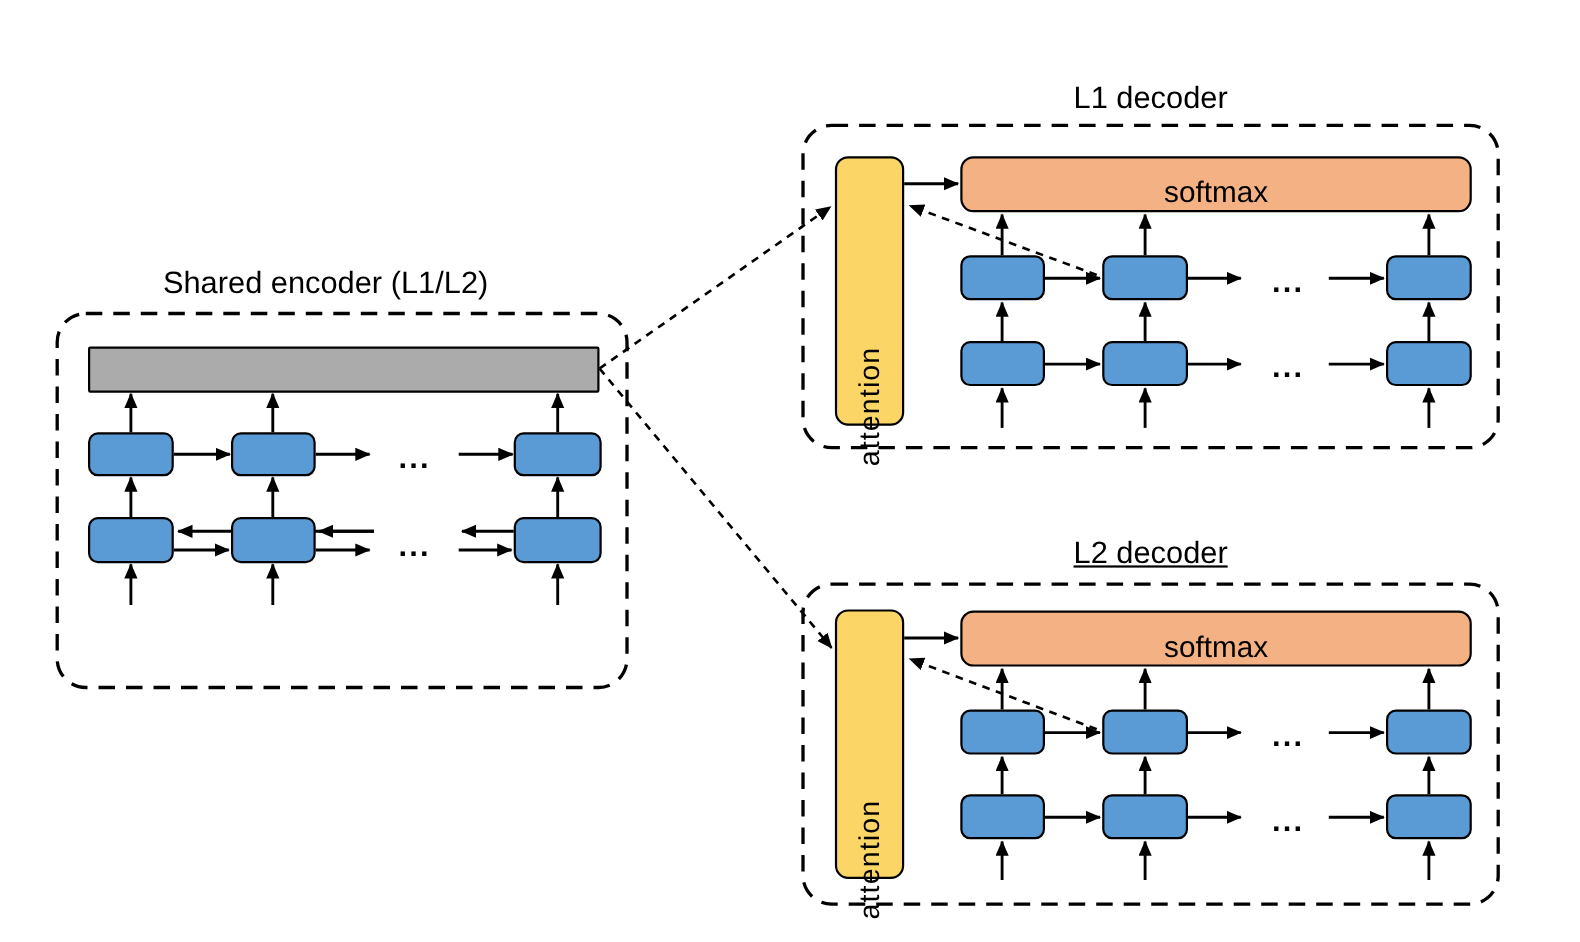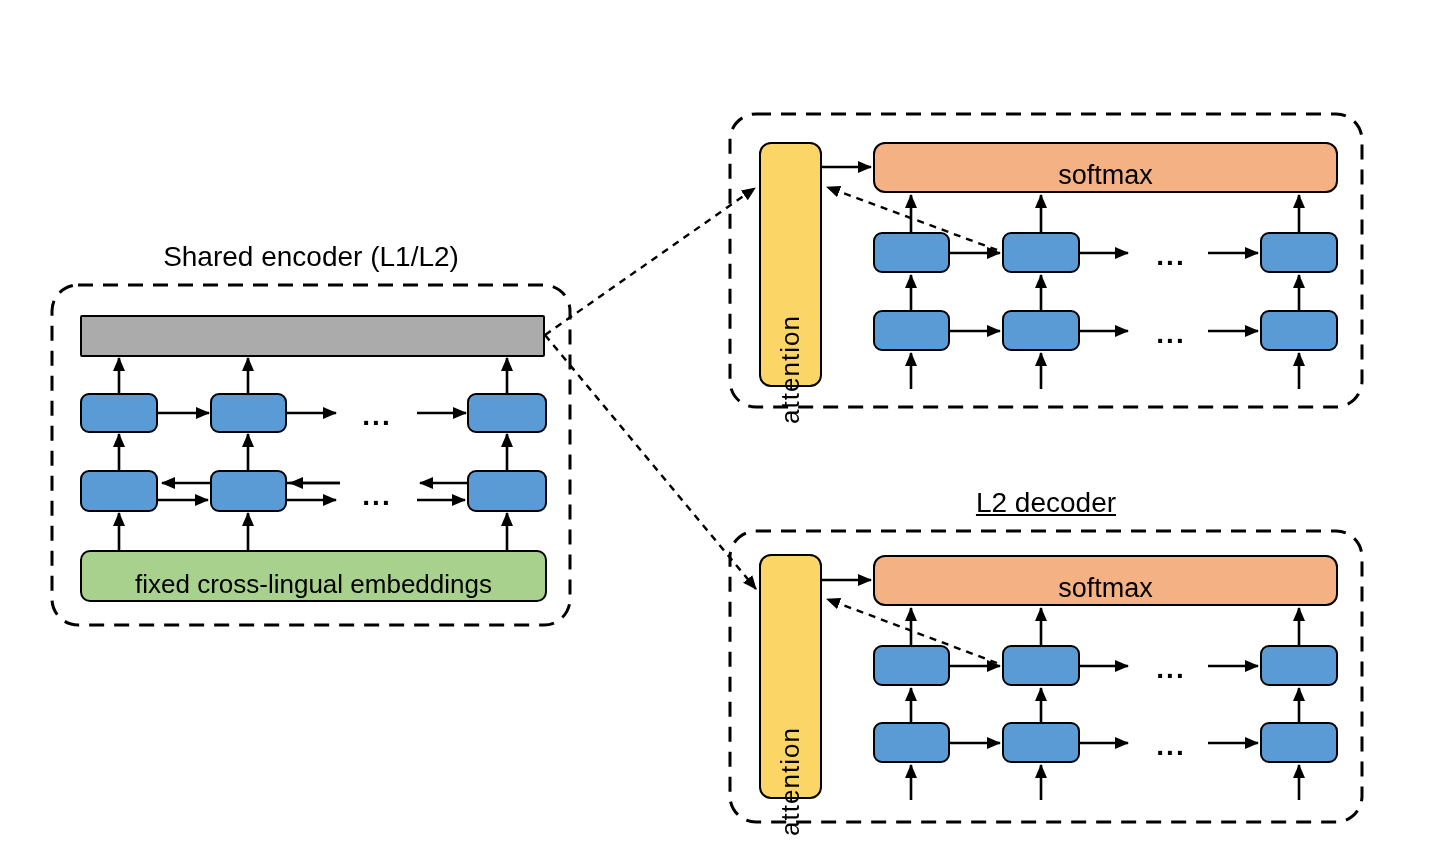--- a/index.html
+++ b/index.html
@@ -108,38 +108,36 @@
       <line class="solid" x1="950" y1="743" x2="1000" y2="743" marker-end="url(#ah)"></line>
       <line class="solid" x1="1080" y1="743" x2="1128" y2="743" marker-end="url(#ah)"></line>
       <line class="solid" x1="1208" y1="743" x2="1258" y2="743" marker-end="url(#ah)"></line>
       <line class="dashline" x1="997" y1="663" x2="827" y2="599" marker-end="url(#ah)"></line>
     </g>
 
     <line class="dashline" x1="545" y1="335" x2="755" y2="188" marker-end="url(#ah)"></line>
     <line class="dashline" x1="545" y1="335" x2="756" y2="589" marker-end="url(#ah)"></line>
   </svg>
 
-  <div class="title" style="left:52px;top:239px;width:518px;height:36px;">Shared encoder (L1/L2)</div>
+  <div class="title" style="left:37px;top:239px;width:518px;height:36px;">Shared encoder (L1/L2)</div>
 
   <div class="box graybar" style="left: 80px; top: 315px; width: 465px; height: 42px; background: rgb(171, 171, 171);"></div>
 
   <div class="cell" style="left: 80px; top: 393px; width: 78px; height: 40px; background: rgb(91, 155, 213);"></div>
   <div class="cell" style="left: 210px; top: 393px; width: 77px; height: 40px; background: rgb(91, 155, 213);"></div>
   <div class="cell" style="left: 467px; top: 393px; width: 80px; height: 40px; background: rgb(91, 155, 213);"></div>
   <div class="cell" style="left: 80px; top: 470px; width: 78px; height: 42px; background: rgb(91, 155, 213);"></div>
   <div class="cell" style="left: 210px; top: 470px; width: 77px; height: 42px; background: rgb(91, 155, 213);"></div>
   <div class="cell" style="left: 467px; top: 470px; width: 80px; height: 42px; background: rgb(91, 155, 213);"></div>
 
   <div class="dots" style="left:352px;top:401px;width:50px;height:30px;">...</div>
   <div class="dots" style="left:352px;top:481px;width:50px;height:30px;">...</div>
 
-  <div class="box greenbox" style="left: 80px; top: 550px; width: 467px; height: 52px; background: rgb(169, 209, 142);">
-    <span>fixed cross-lingual embeddings</span>
-  </div>
 
+  <div class="title" style="left:730px;top:72px;width:632px;height:34px;">L1 decoder</div>
 
   <div class="box attention" style="left: 759px; top: 142px; width: 63px; height: 245px; background: rgb(251, 213, 102);">
     <span class="rot">attention</span>
   </div>
 
   <div class="box softmax" style="left: 873px; top: 142px; width: 465px; height: 51px; background: rgb(244, 177, 131);">
     <span>softmax</span>
   </div>
 
   <div class="cell" style="left: 873px; top: 232px; width: 77px; height: 41px; background: rgb(91, 155, 213);"></div>

